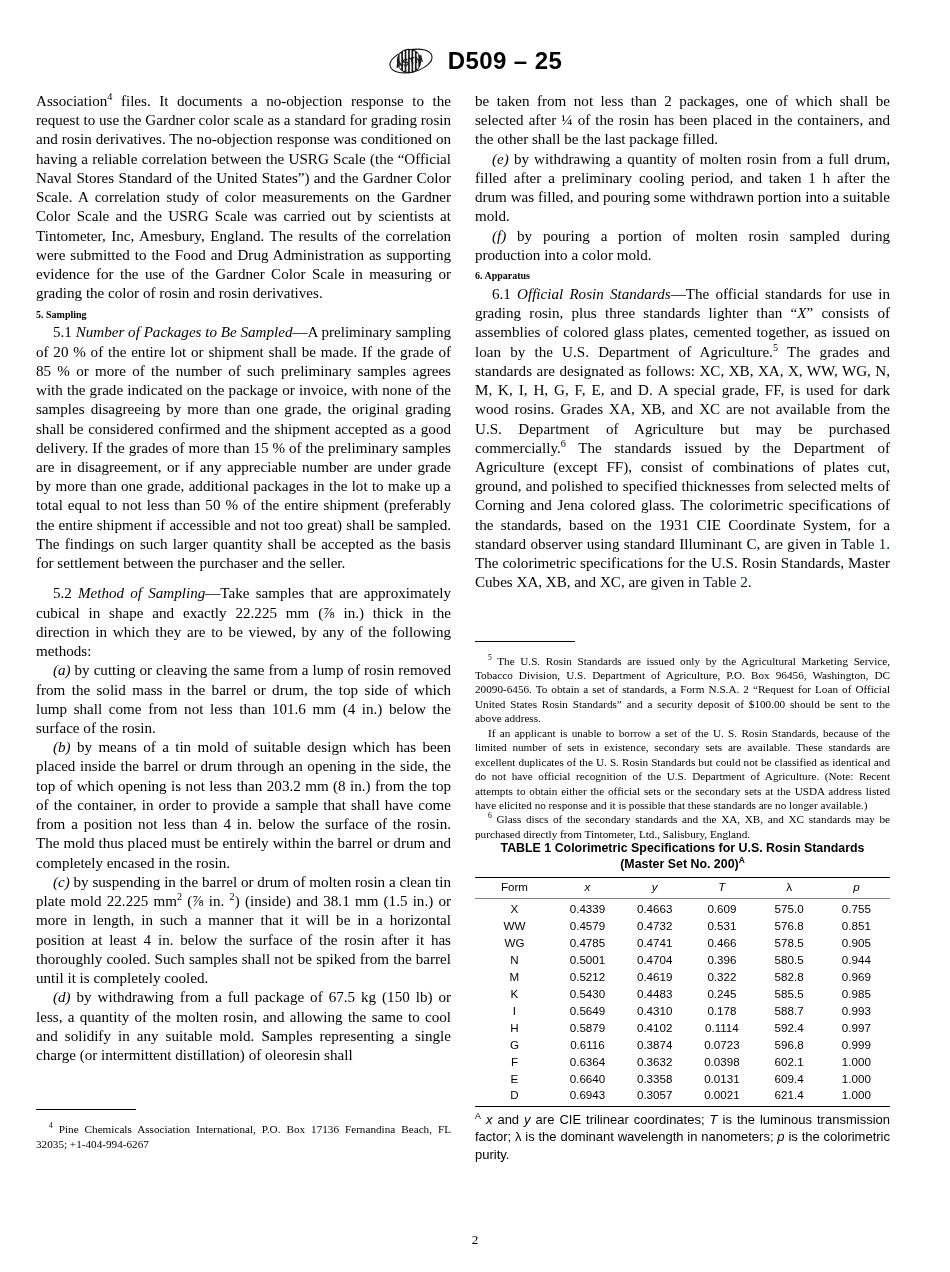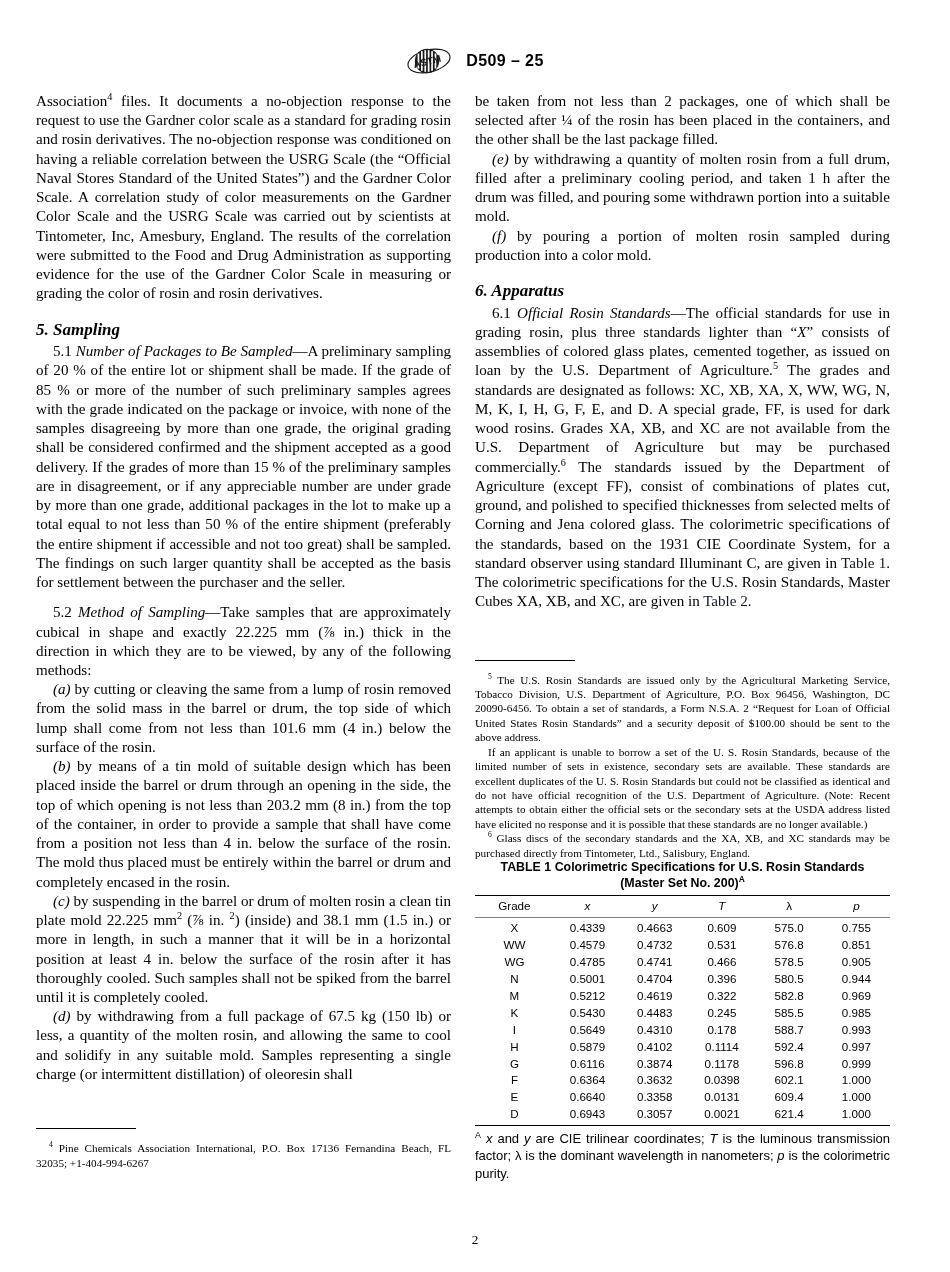--- a/index.html
+++ b/index.html
@@ -31,21 +31,21 @@
     width: 46px;
     height: 34px;
     position: relative;
     display: inline-block;
     flex: 0 0 auto;
   }
   .astm-logo svg { display: block; }
   .doc-designation {
     font-family: "Liberation Sans", "DejaVu Sans", sans-serif;
     font-weight: bold;
-    font-size: 16px;
+    font-size: 24px;
     letter-spacing: 0.4px;
     white-space: nowrap;
   }
 
   
   .columns {
     position: absolute;
     top: 92px;
     left: 36px;
     width: 854px;
@@ -62,25 +62,24 @@
     margin: 0;
     text-indent: 17px;
     text-align: justify;
     text-justify: inter-word;
     hyphens: manual;
   }
   .col p.noindent { text-indent: 0; }
   h3.sect {
     font-family: "Liberation Serif", "DejaVu Serif", serif;
     font-weight: bold;
-    font-size: 17px;
-    margin: 15px 0 2px 0;
+    font-size: 10px;
+    margin: 5px 0 2px 0;
     text-indent: 0;
     text-align: left;
-    font-style: italic;
   }
   .gap { height: 11px; }
   i, em { font-style: italic; }
   sup {
     font-size: 0.68em;
     vertical-align: super;
     line-height: 0;
   }
   .xref { color: #0f172a; }
 
@@ -225,21 +224,21 @@
 
     <div class="tbl-wrap">
       <div class="tbl-title">
         <span>TABLE 1 Colorimetric Specifications for U.S. Rosin Standards</span><br>
         <span>(Master Set No. 200)<sup>A</sup></span>
       </div>
 
       <table class="spec">
         <thead>
           <tr>
-            <th style="width:19%">Grade</th>
+            <th style="width:19%">Form</th>
             <th class="ital" style="width:16.2%">x</th>
             <th class="ital" style="width:16.2%">y</th>
             <th class="ital" style="width:16.2%">T</th>
             <th style="width:16.2%">λ</th>
             <th class="ital" style="width:16.2%">p</th>
           </tr>
         </thead>
         <tbody id="table-1-body">
             <tr>
               <td>X</td>
@@ -302,21 +301,21 @@
               <td>0.5879</td>
               <td>0.4102</td>
               <td>0.1114</td>
               <td>592.4</td>
               <td>0.997</td>
             </tr>
             <tr>
               <td>G</td>
               <td>0.6116</td>
               <td>0.3874</td>
-              <td>0.1178</td>
+              <td>0.0723</td>
               <td>596.8</td>
               <td>0.999</td>
             </tr>
             <tr>
               <td>F</td>
               <td>0.6364</td>
               <td>0.3632</td>
               <td>0.0398</td>
               <td>602.1</td>
               <td>1.000</td>

